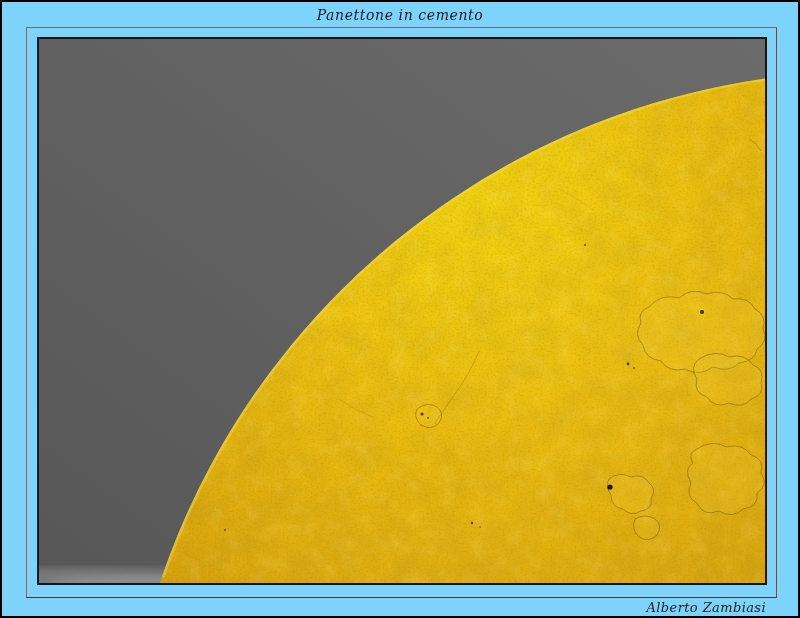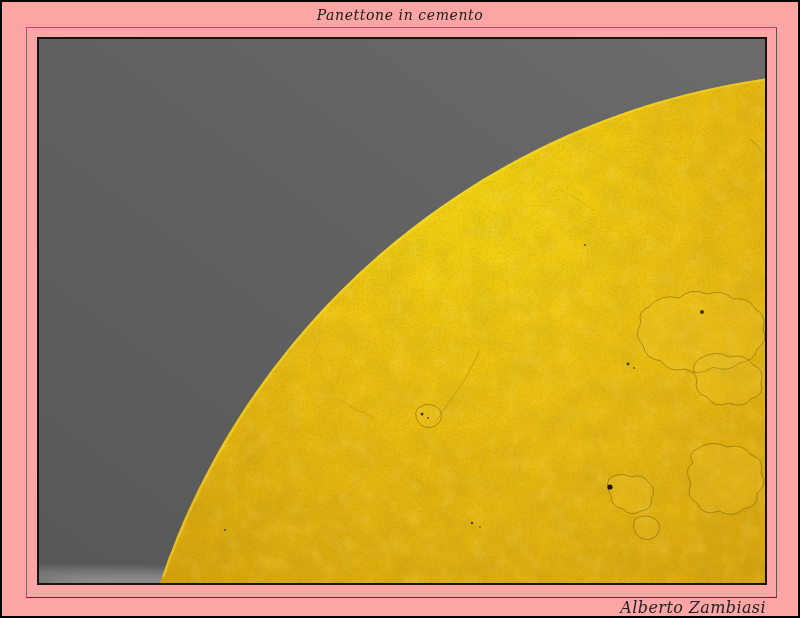--- a/index.html
+++ b/index.html
@@ -1,20 +1,20 @@
 <!DOCTYPE html>
 <html><head>
 <meta charset="utf-8">
 <style>
   html,body{margin:0;padding:0;background:#fff;}
   .page{
     position:relative;
     width:800px;height:618px;
     box-sizing:border-box;
-    background:#fca5a5;
+    background:#7dd3fc;
     border:2px solid #000;
     overflow:hidden;
     font-family:"DejaVu Serif", serif;
   }
   .title{
     position:absolute;
     top:4px;left:0;width:100%;
     text-align:center;
     font-style:italic;
     font-size:14px;
@@ -38,21 +38,21 @@
     box-sizing:border-box;
     border:2px solid #151515;
     overflow:hidden;
     background:#606060;
   }
   .photo svg{display:block;}
   .signature{
     position:absolute;
     top:597px;right:32px;
     font-style:italic;
-    font-size:16px;
+    font-size:13px;
     letter-spacing:0.4px;
     color:#222;
     line-height:17px;
   }
 </style>
 </head>
 <body>
 
 <div class="page">
 

